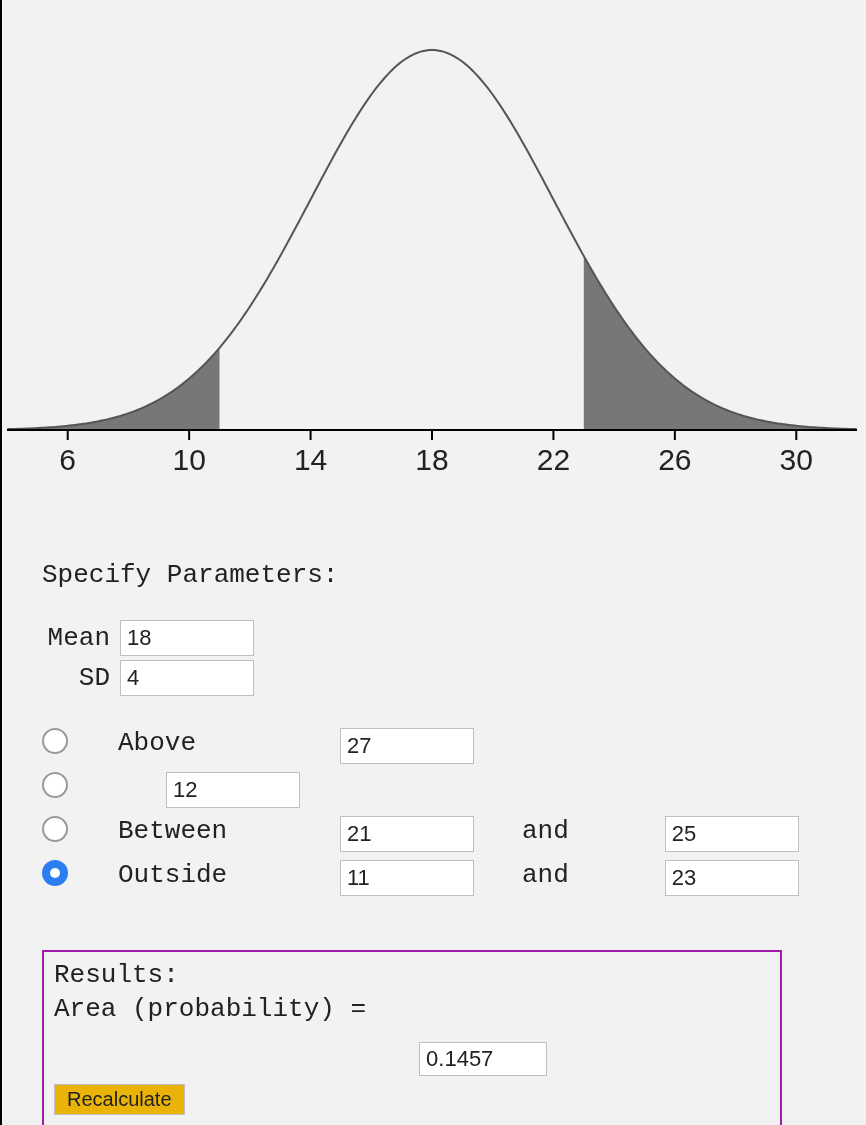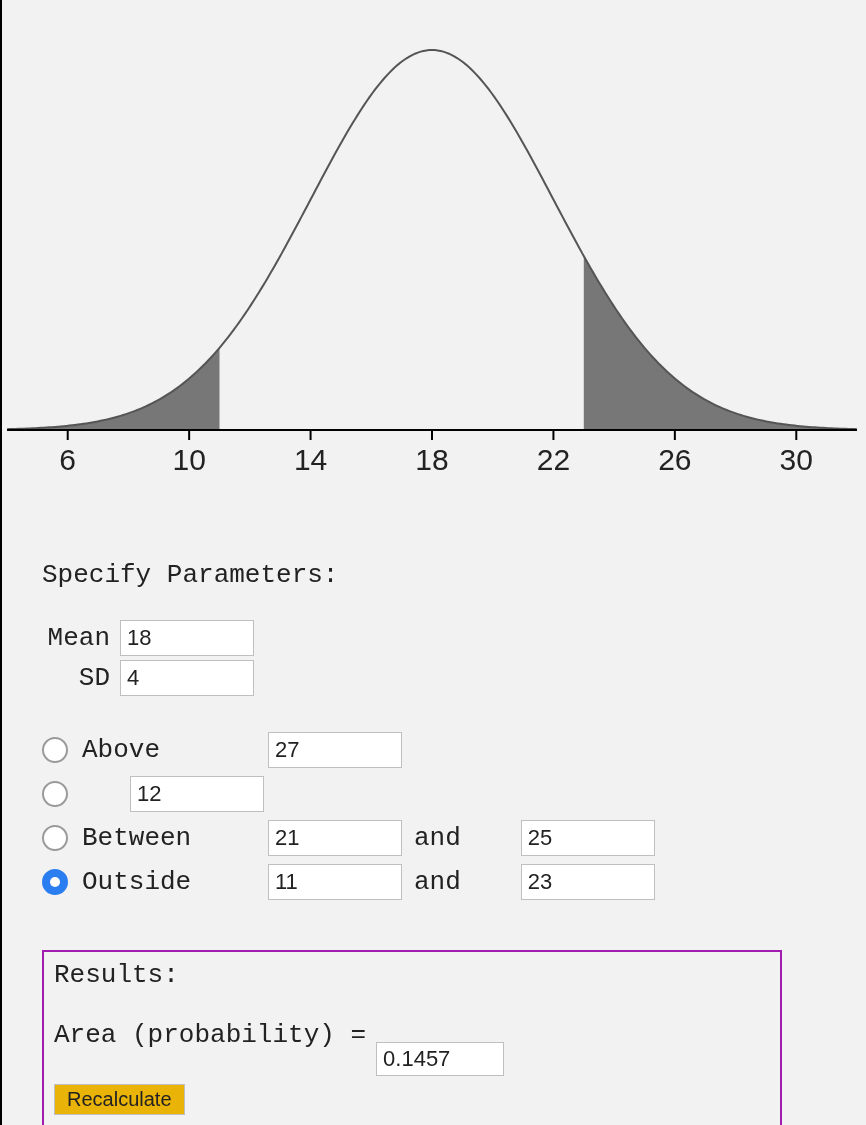--- a/index.html
+++ b/index.html
@@ -68,22 +68,23 @@
   .field.mean-sd { width: 134px; }
   .field.opt { width: 134px; margin-left: 48px; }
   .and-label { margin: 0 12px; }
 
   
   .options {
     margin: 30px 0 0 40px;
   }
   .opt-row {
     display: flex;
-    align-items: center;
+    align-items: flex-start;
     height: 44px;
+    gap: 36px;
   }
   .radio {
     width: 26px;
     height: 26px;
     border: 2px solid #9a9a9a;
     border-radius: 50%;
     margin-right: 14px;
     position: relative;
     background: #fff;
     flex: 0 0 auto;
@@ -108,22 +109,23 @@
   
   .results {
     margin: 46px 0 0 40px;
     width: 740px;
     border: 2px solid #a21caf;
     padding: 8px 10px 10px 10px;
   }
   .results-title {}
   .results-line {
     display: flex;
-    align-items: center;
+    align-items: flex-start;
     margin-top: 4px;
+    gap: 43px;
   }
   .results-label { margin-right: 10px; }
   .results .field { width: 128px; height: 34px; margin-top: 48px; }
   .recalc {
     margin-top: 8px;
     display: inline-block;
     background: #eab308;
     border: 1px solid #bfbfbf;
     padding: 3px 12px;
     font-family: -apple-system, "Segoe UI", Helvetica, Arial, sans-serif;

